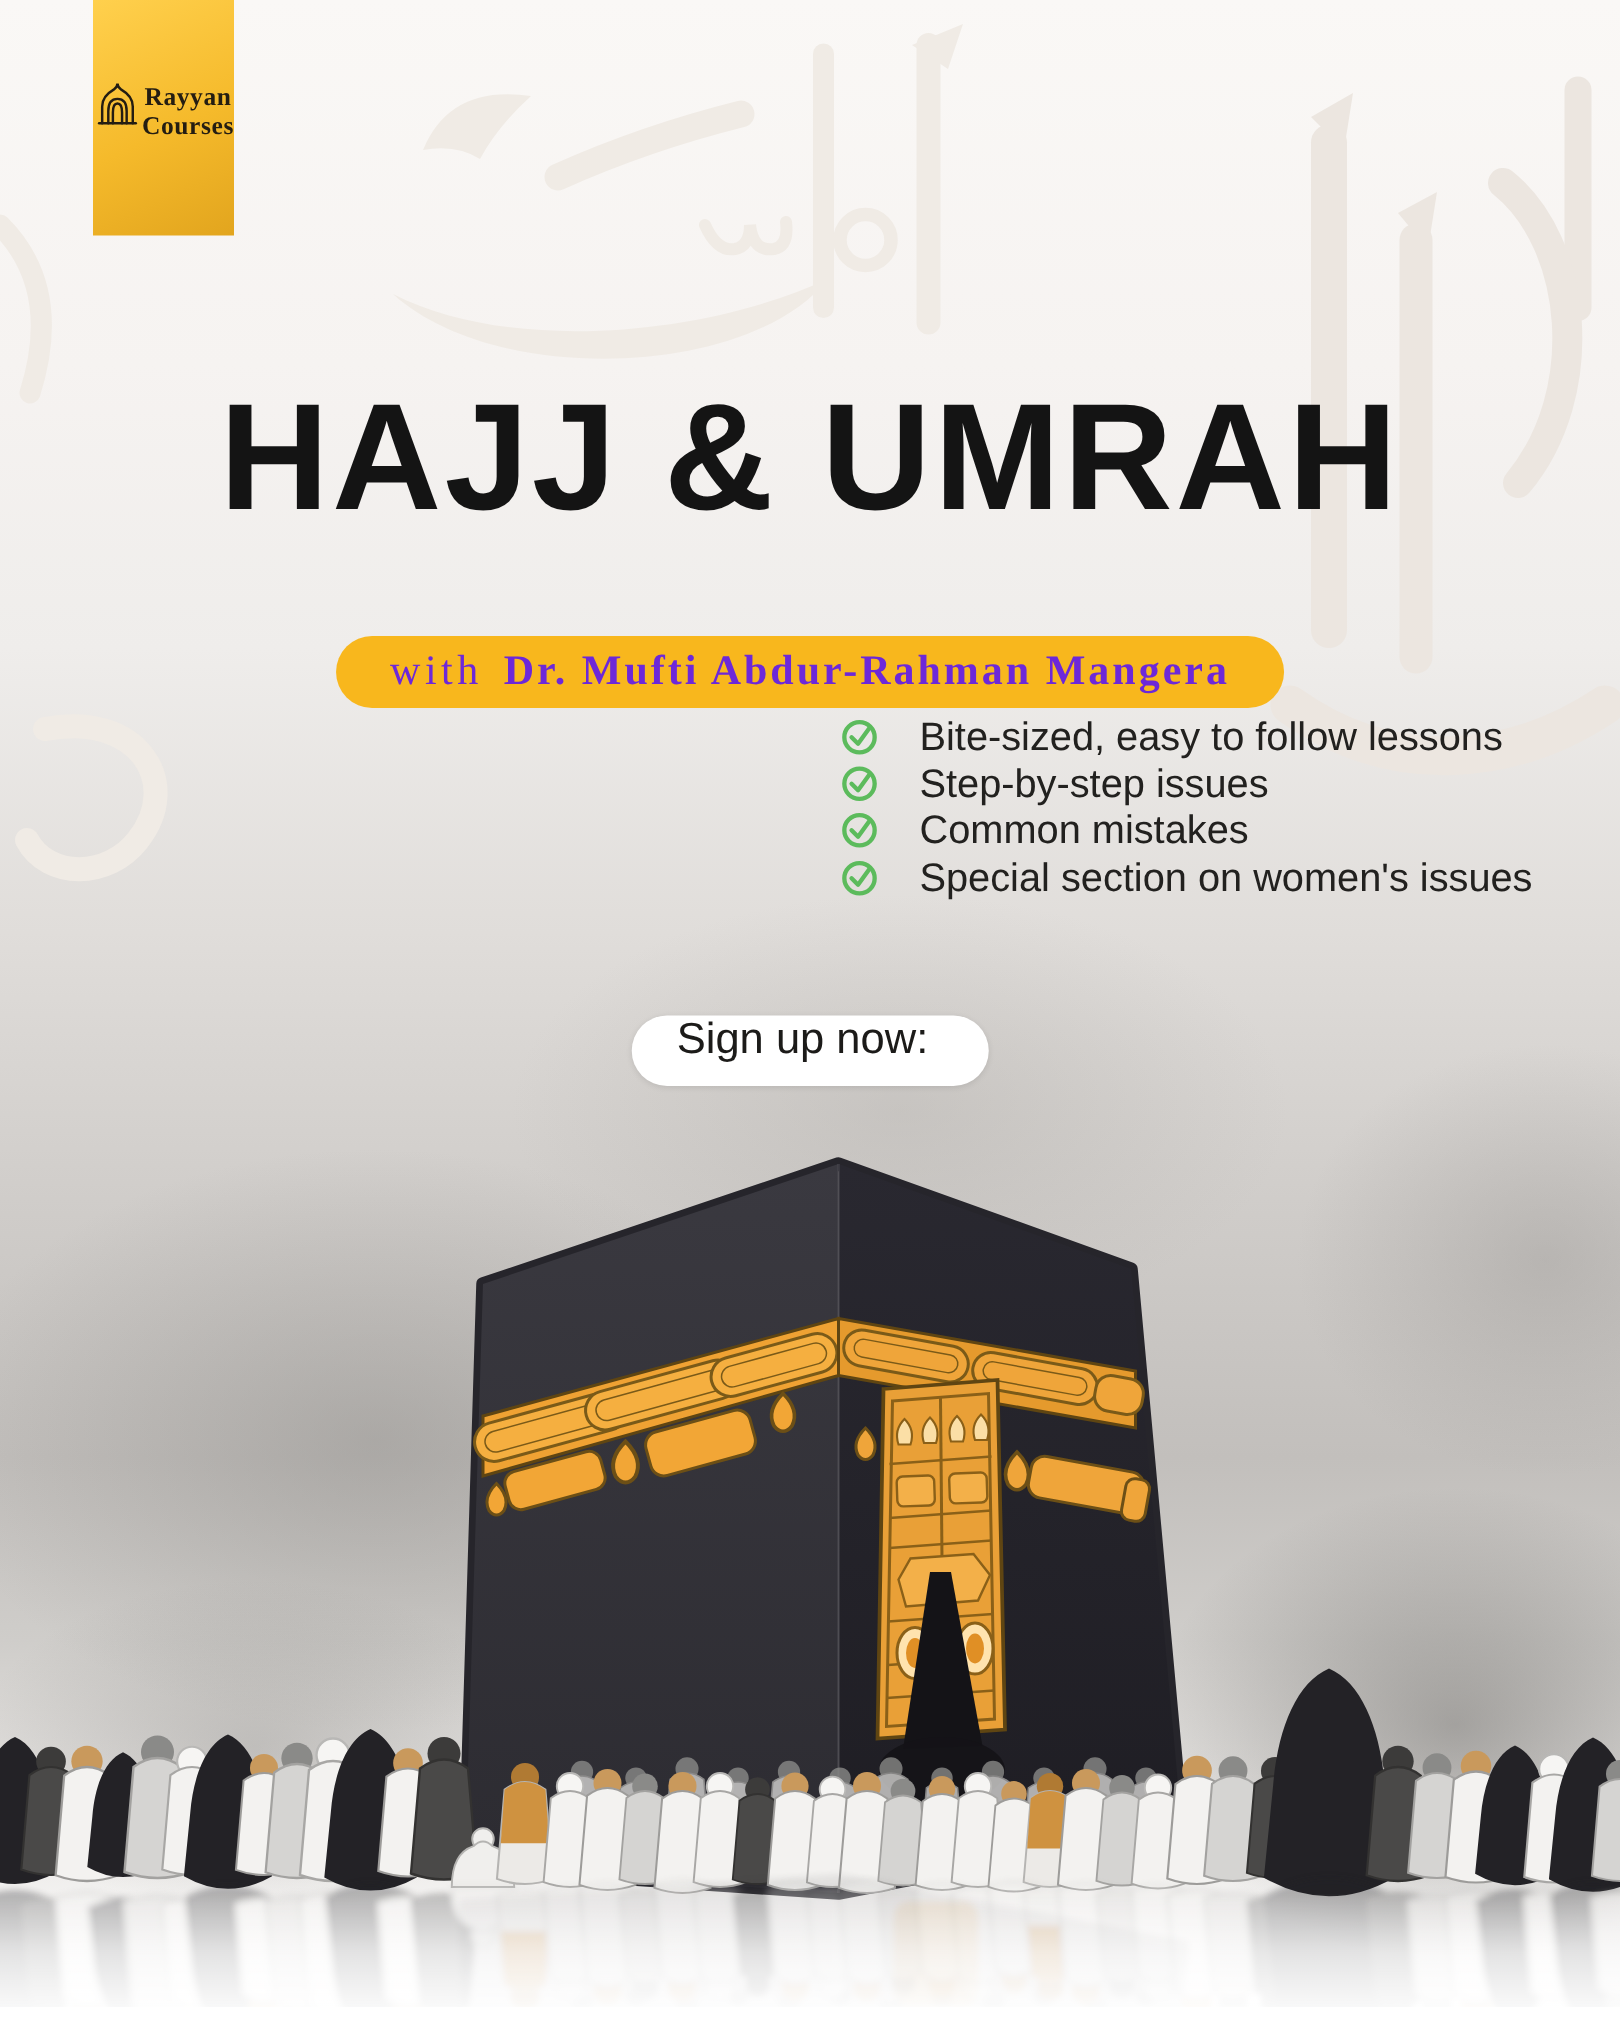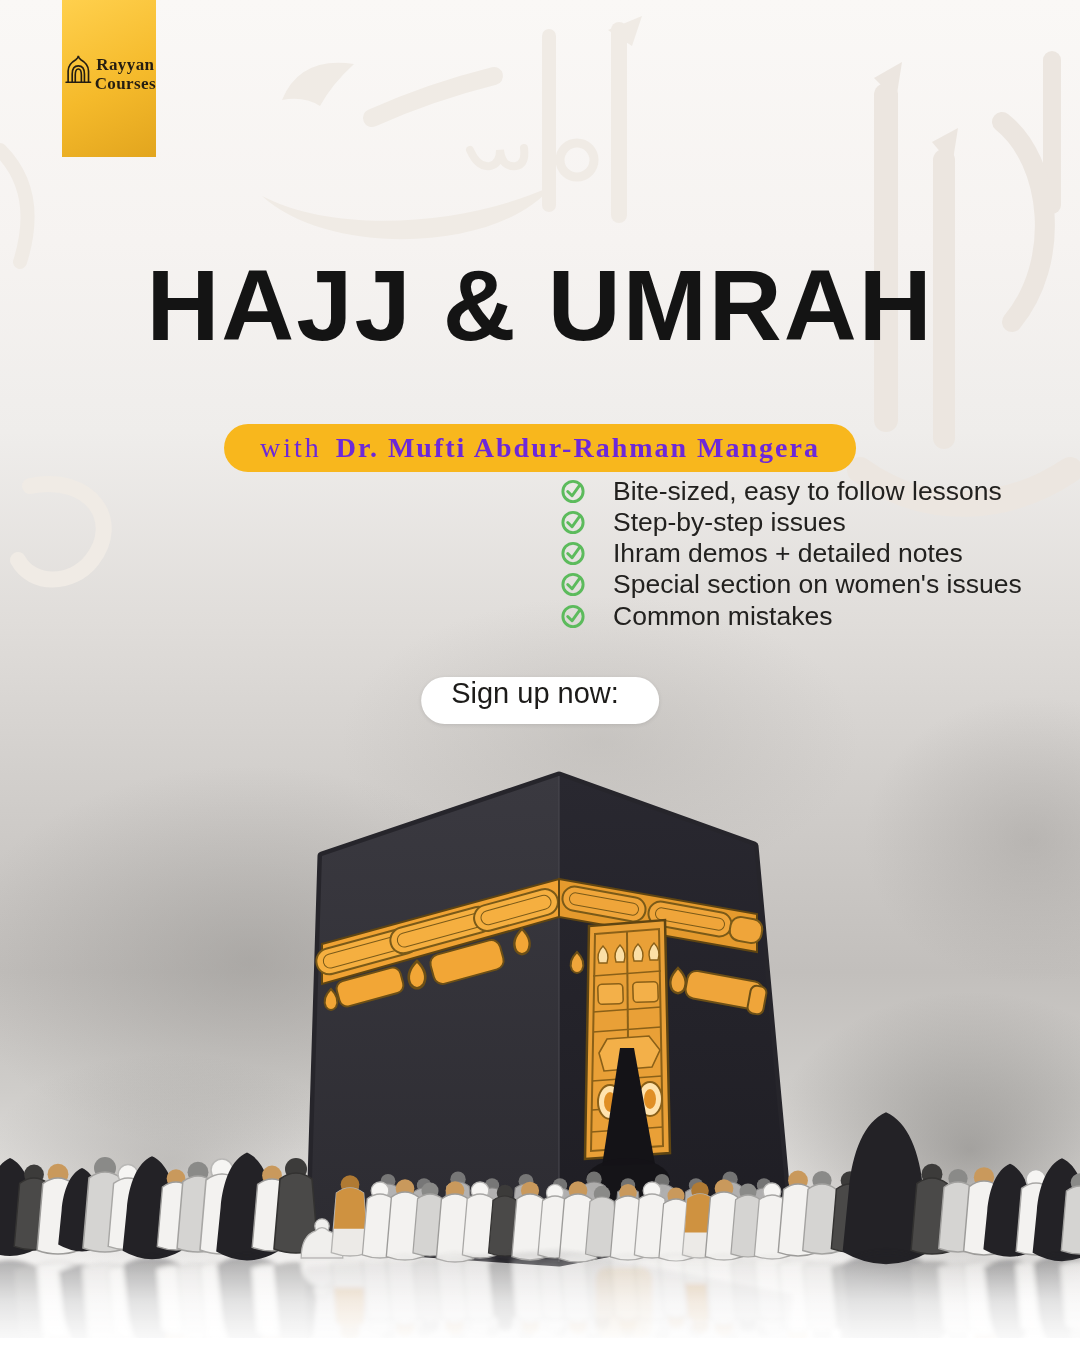--- a/index.html
+++ b/index.html
@@ -335,35 +335,28 @@
           <circle cx="13.5" cy="14" r="10.5" fill="none" stroke="#5CBB5C" stroke-width="3"></circle>
           <path d="M8,14 L12.5,18.5 L20.5,7.5" fill="none" stroke="#5CBB5C" stroke-width="3" stroke-linecap="round" stroke-linejoin="round"></path>
         </svg>
       <span>Step-by-step issues</span>
     </li>
     <li>
       <svg class="check" viewBox="0 0 27 27">
           <circle cx="13.5" cy="14" r="10.5" fill="none" stroke="#5CBB5C" stroke-width="3"></circle>
           <path d="M8,14 L12.5,18.5 L20.5,7.5" fill="none" stroke="#5CBB5C" stroke-width="3" stroke-linecap="round" stroke-linejoin="round"></path>
         </svg>
-      <span>Ihram demos + detailed notes</span>
+      <span>Common mistakes</span>
     </li>
     <li>
       <svg class="check" viewBox="0 0 27 27">
           <circle cx="13.5" cy="14" r="10.5" fill="none" stroke="#5CBB5C" stroke-width="3"></circle>
           <path d="M8,14 L12.5,18.5 L20.5,7.5" fill="none" stroke="#5CBB5C" stroke-width="3" stroke-linecap="round" stroke-linejoin="round"></path>
         </svg>
       <span>Special section on women's issues</span>
     </li>
-    <li>
-      <svg class="check" viewBox="0 0 27 27">
-          <circle cx="13.5" cy="14" r="10.5" fill="none" stroke="#5CBB5C" stroke-width="3"></circle>
-          <path d="M8,14 L12.5,18.5 L20.5,7.5" fill="none" stroke="#5CBB5C" stroke-width="3" stroke-linecap="round" stroke-linejoin="round"></path>
-        </svg>
-      <span>Common mistakes</span>
-    </li>
   </ul>
 
   <div class="cta-pill">
     <span class="p">Sign up now:</span>
   </div>
 
 </div>
 
 </body></html>

